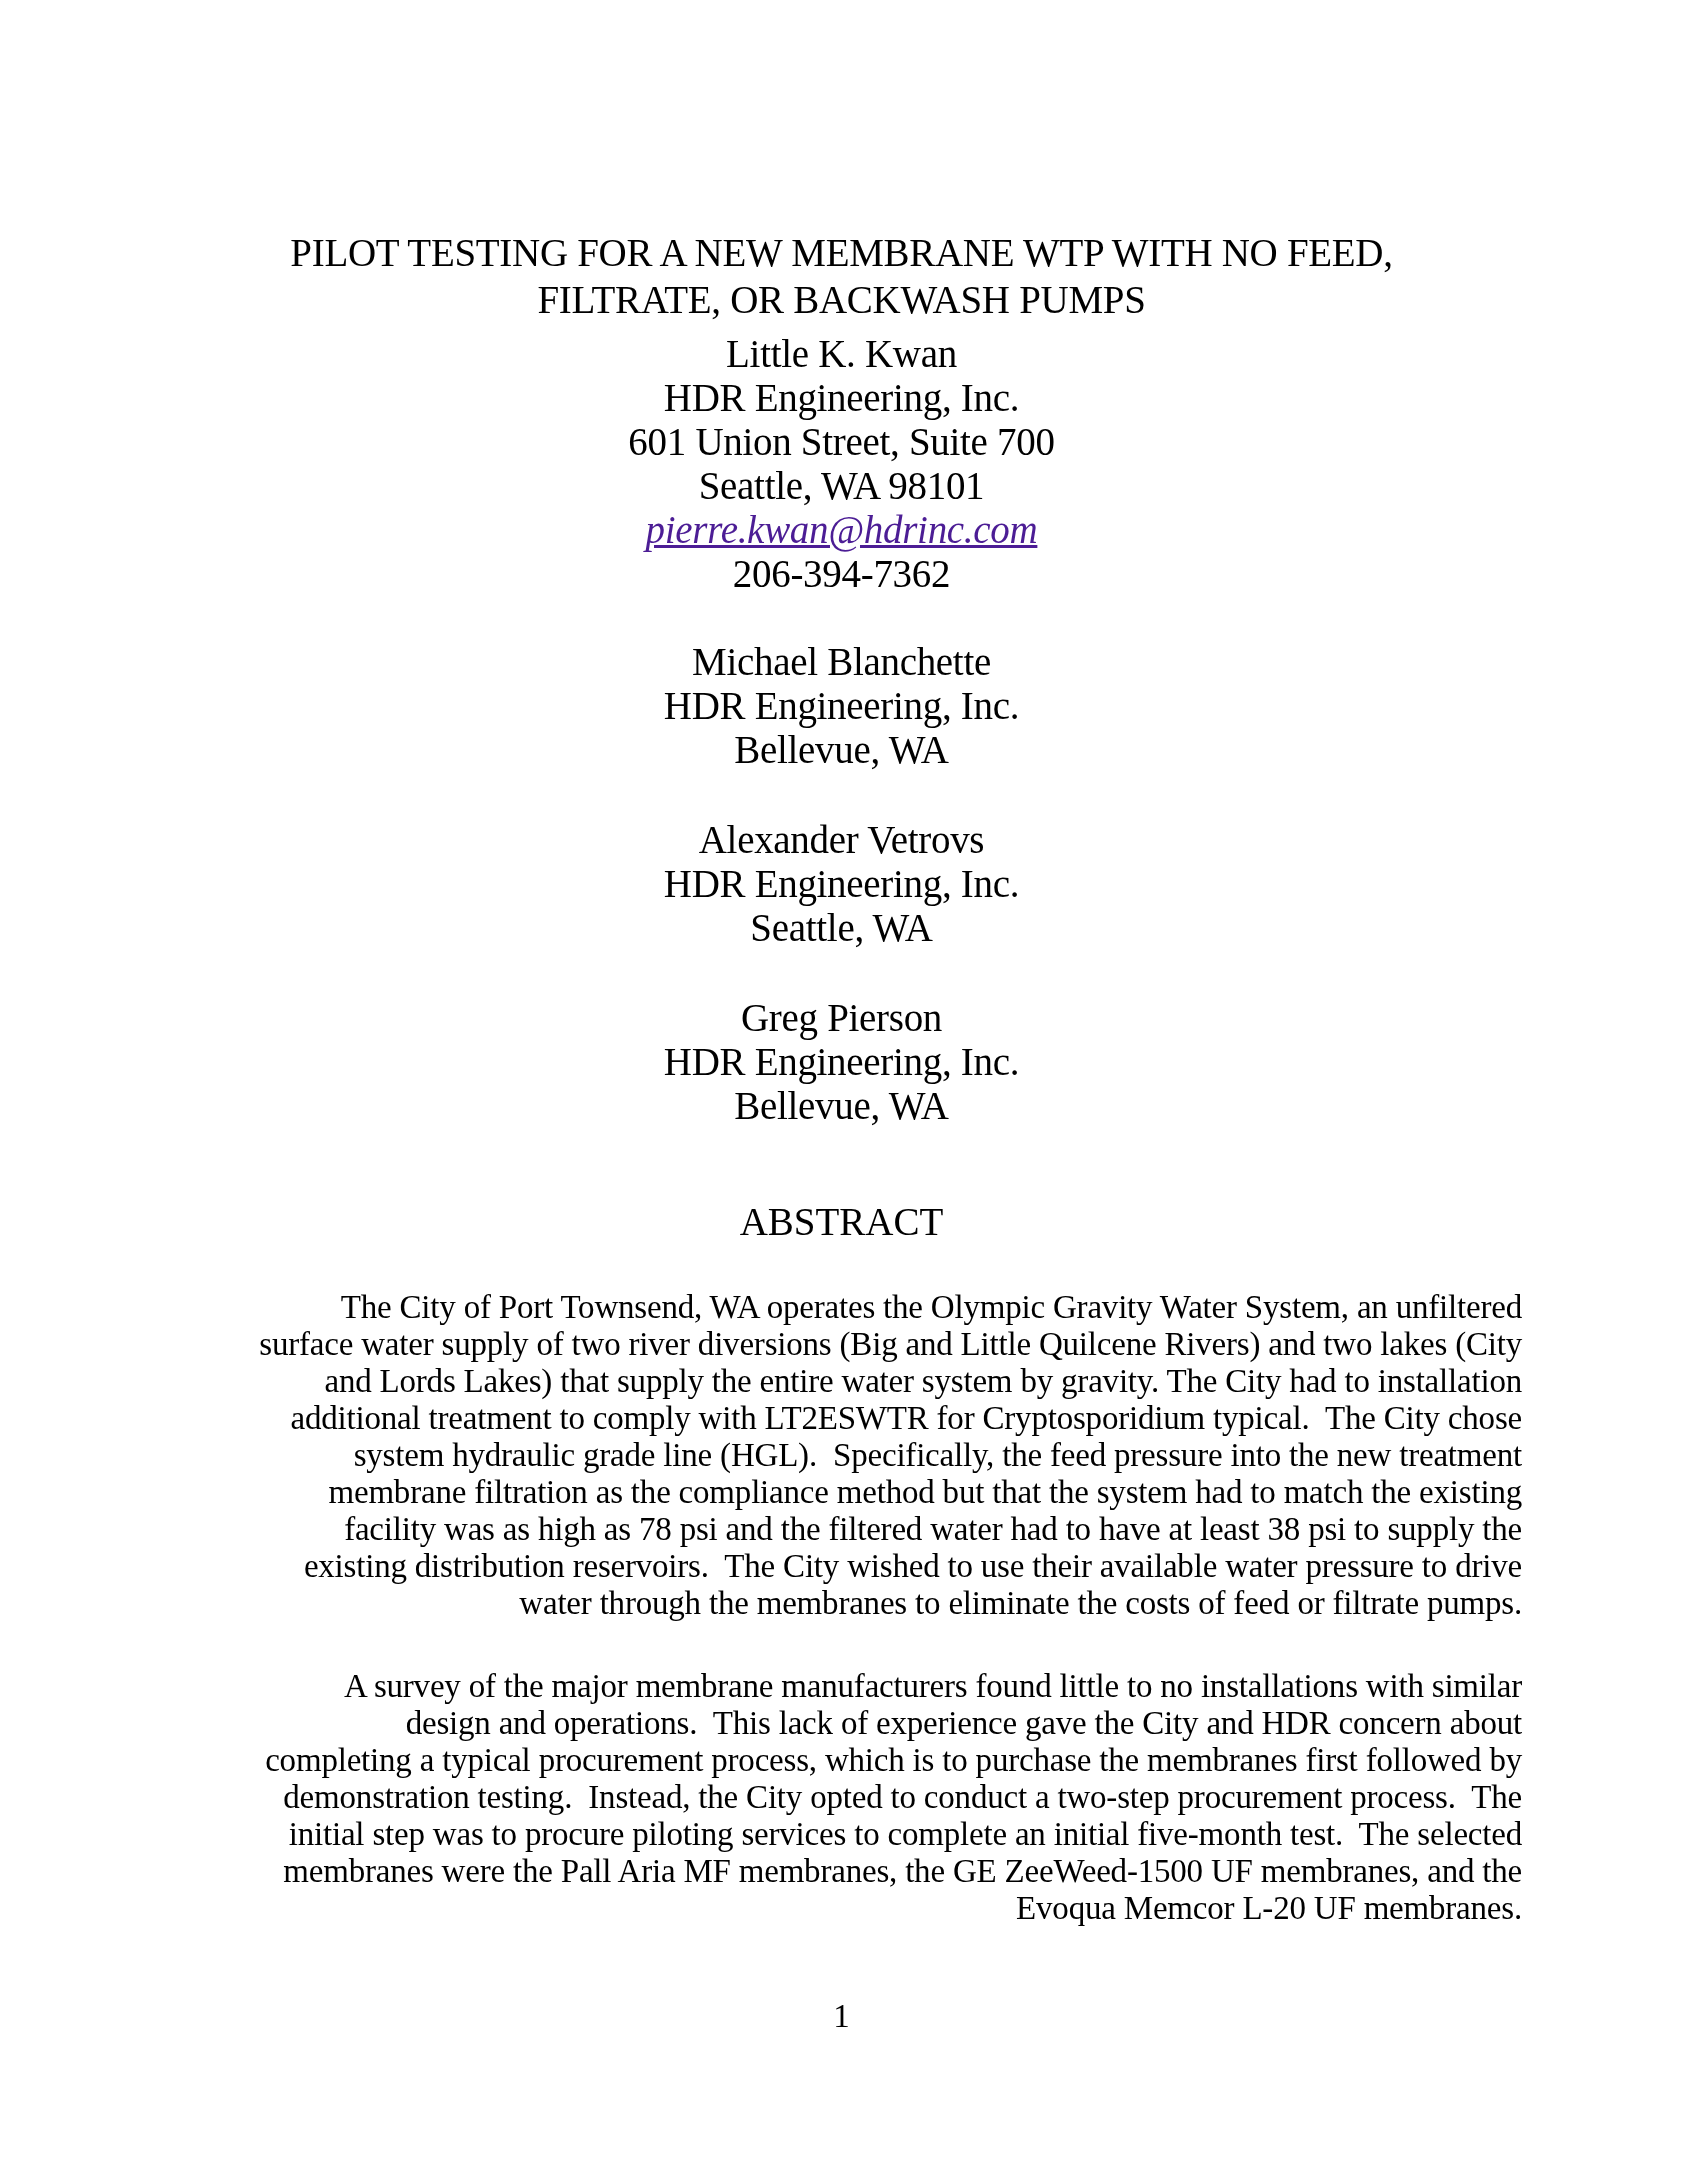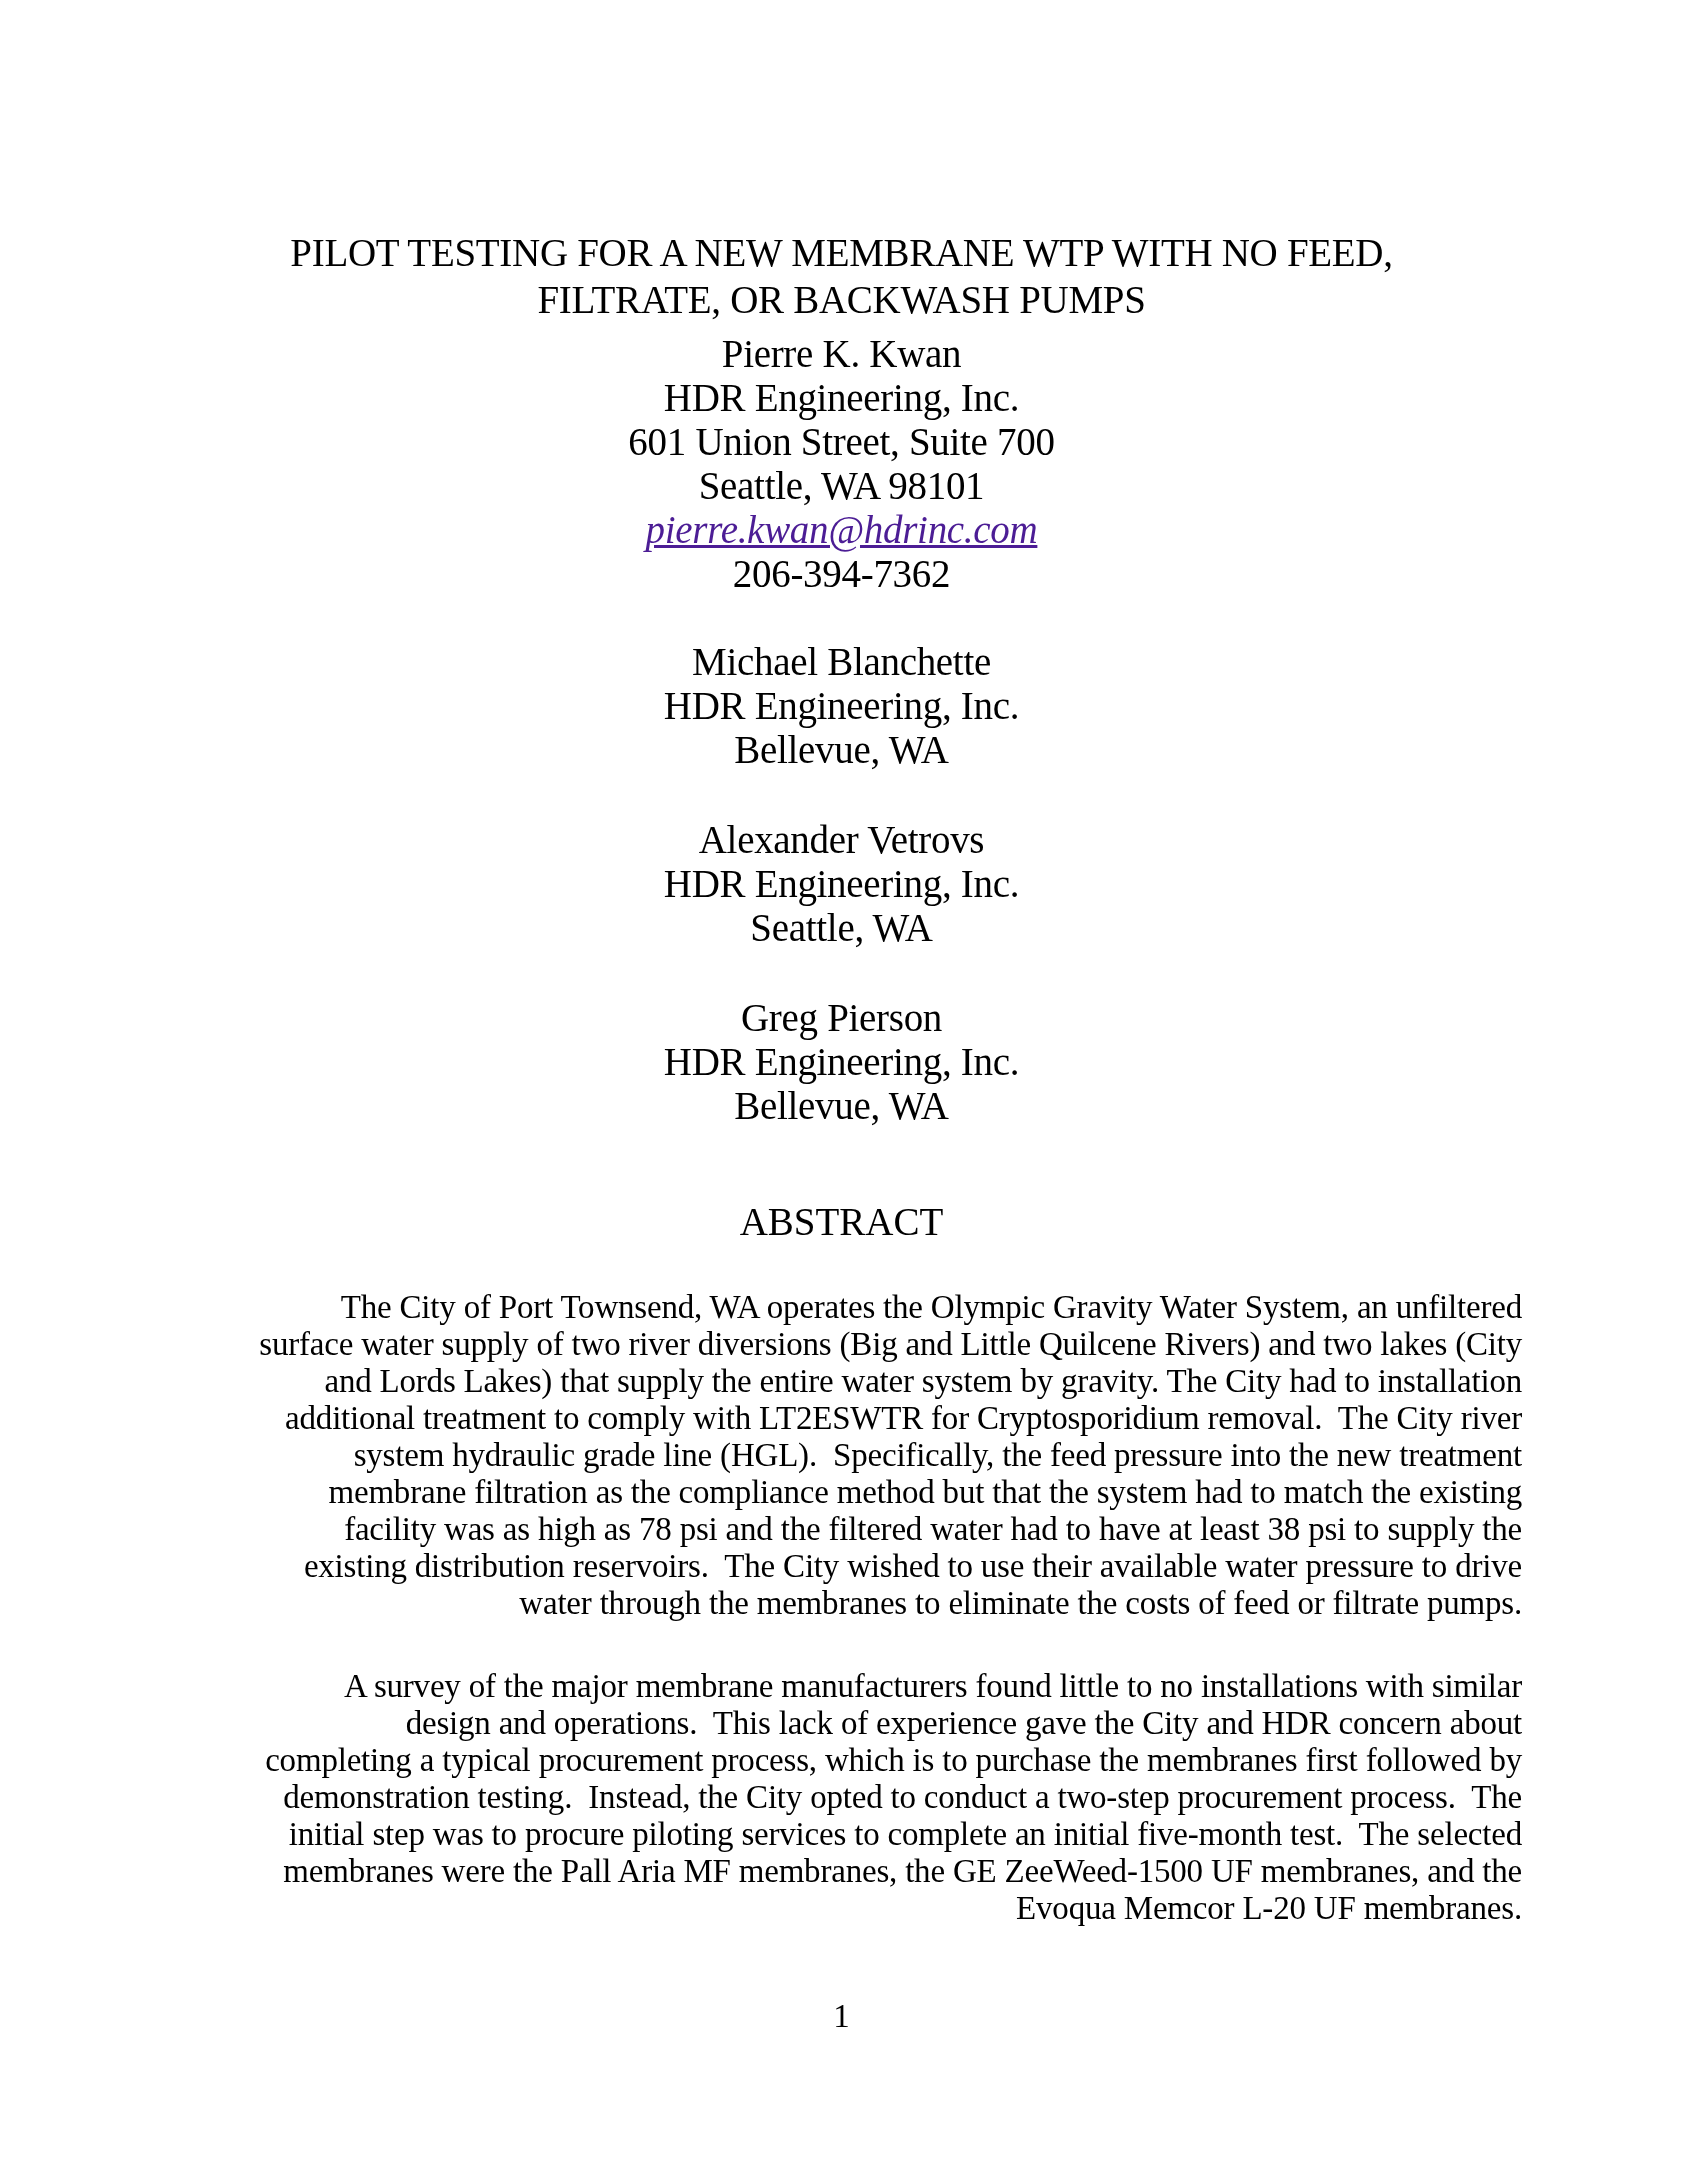--- a/index.html
+++ b/index.html
@@ -72,21 +72,21 @@
 <body>
 
 <div class="page">
 
   <div class="centered-block title-block">
     <div>PILOT TESTING FOR A NEW MEMBRANE WTP WITH NO FEED,</div>
     <div>FILTRATE, OR BACKWASH PUMPS</div>
   </div>
 
   <div class="centered-block author-block author-0">
-    <div>Pierre K. Kwan</div>
+    <div>Little K. Kwan</div>
     <div>HDR Engineering, Inc.</div>
     <div>601 Union Street, Suite 700</div>
     <div>Seattle, WA 98101</div>
     <div><a href="#" class="email-link">pierre.kwan@hdrinc.com</a></div>
     <div>206-394-7362</div>
   </div>
 
   <div class="centered-block author-block author-1">
     <div>Michael Blanchette</div>
     <div>HDR Engineering, Inc.</div>
@@ -104,21 +104,21 @@
     <div>HDR Engineering, Inc.</div>
     <div>Bellevue, WA</div>
   </div>
 
   <div class="centered-block abstract-heading-block">ABSTRACT</div>
 
   <div class="body-para para-1">
     <div class="body-line">The City of Port Townsend, WA operates the Olympic Gravity Water System, an unfiltered</div>
     <div class="body-line">surface water supply of two river diversions (Big and Little Quilcene Rivers) and two lakes (City</div>
     <div class="body-line">and Lords Lakes) that supply the entire water system by gravity. The City had to installation</div>
-    <div class="body-line">additional treatment to comply with LT2ESWTR for Cryptosporidium removal.  The City river</div>
+    <div class="body-line">additional treatment to comply with LT2ESWTR for Cryptosporidium typical.  The City chose</div>
     <div class="body-line">system hydraulic grade line (HGL).  Specifically, the feed pressure into the new treatment</div>
     <div class="body-line">membrane filtration as the compliance method but that the system had to match the existing</div>
     <div class="body-line">facility was as high as 78 psi and the filtered water had to have at least 38 psi to supply the</div>
     <div class="body-line">existing distribution reservoirs.  The City wished to use their available water pressure to drive</div>
     <div class="body-line">water through the membranes to eliminate the costs of feed or filtrate pumps.</div>
   </div>
 
   <div class="body-para para-2">
     <div class="body-line">A survey of the major membrane manufacturers found little to no installations with similar</div>
     <div class="body-line">design and operations.  This lack of experience gave the City and HDR concern about</div>

